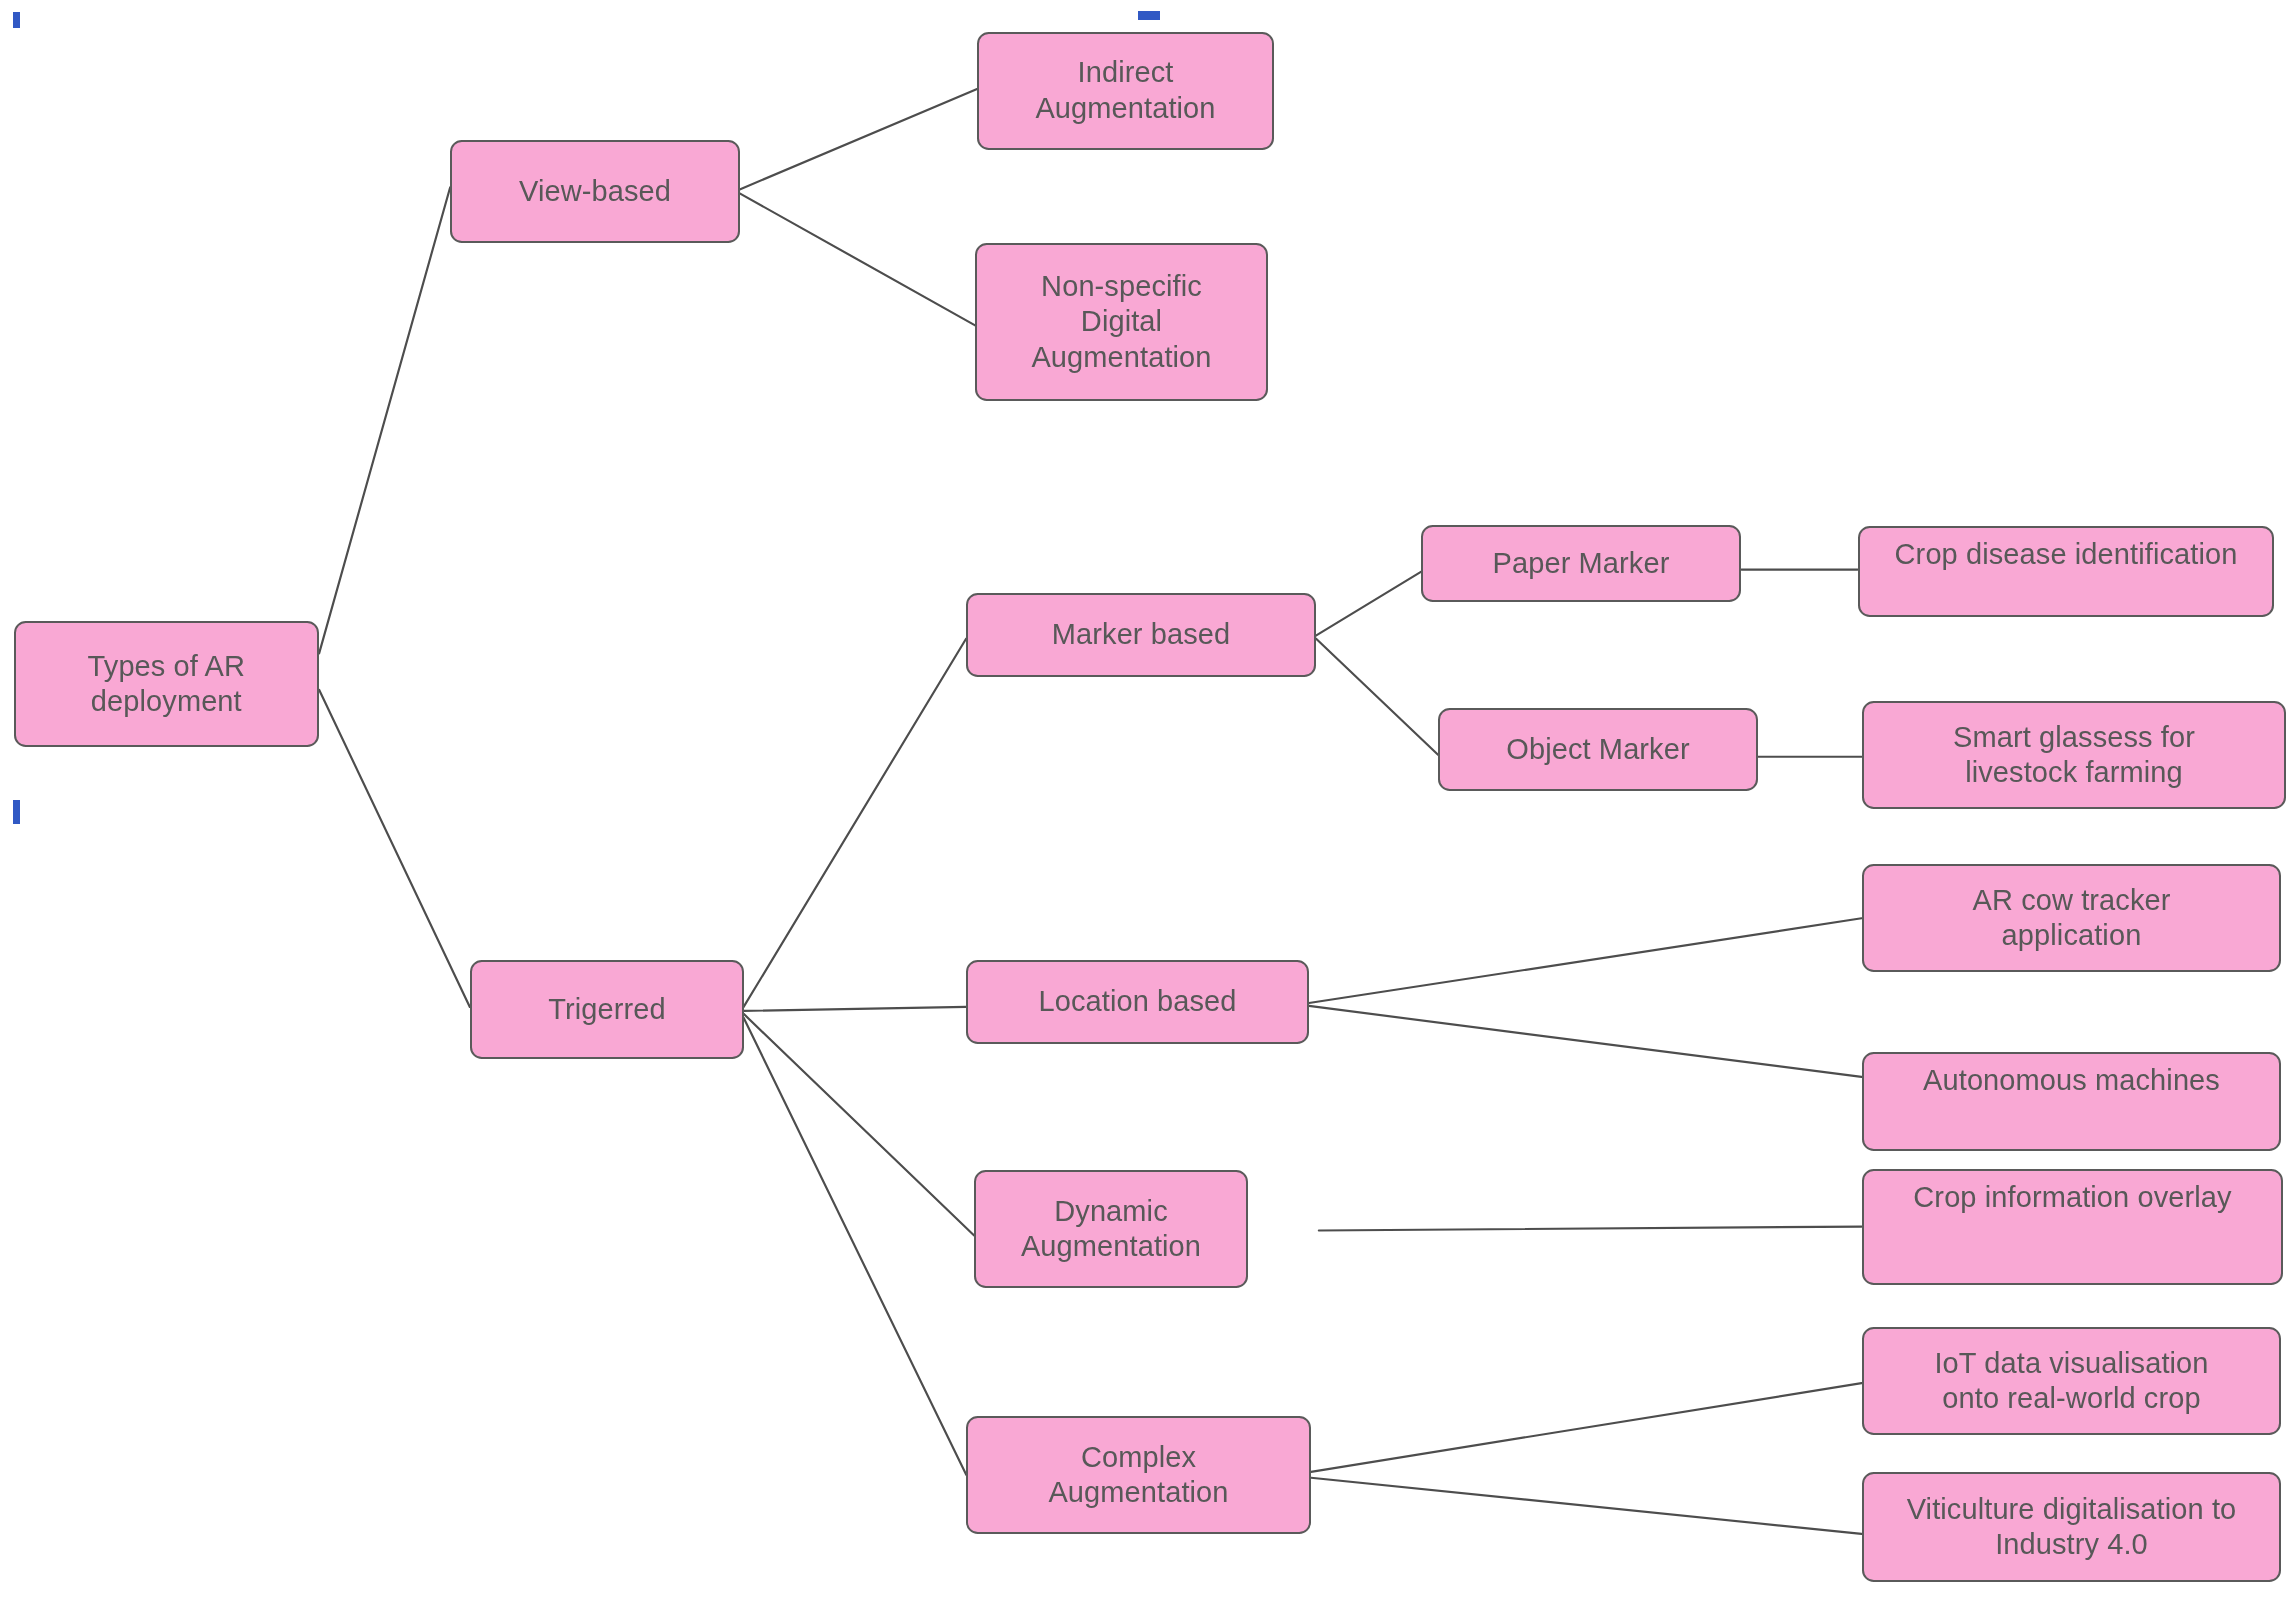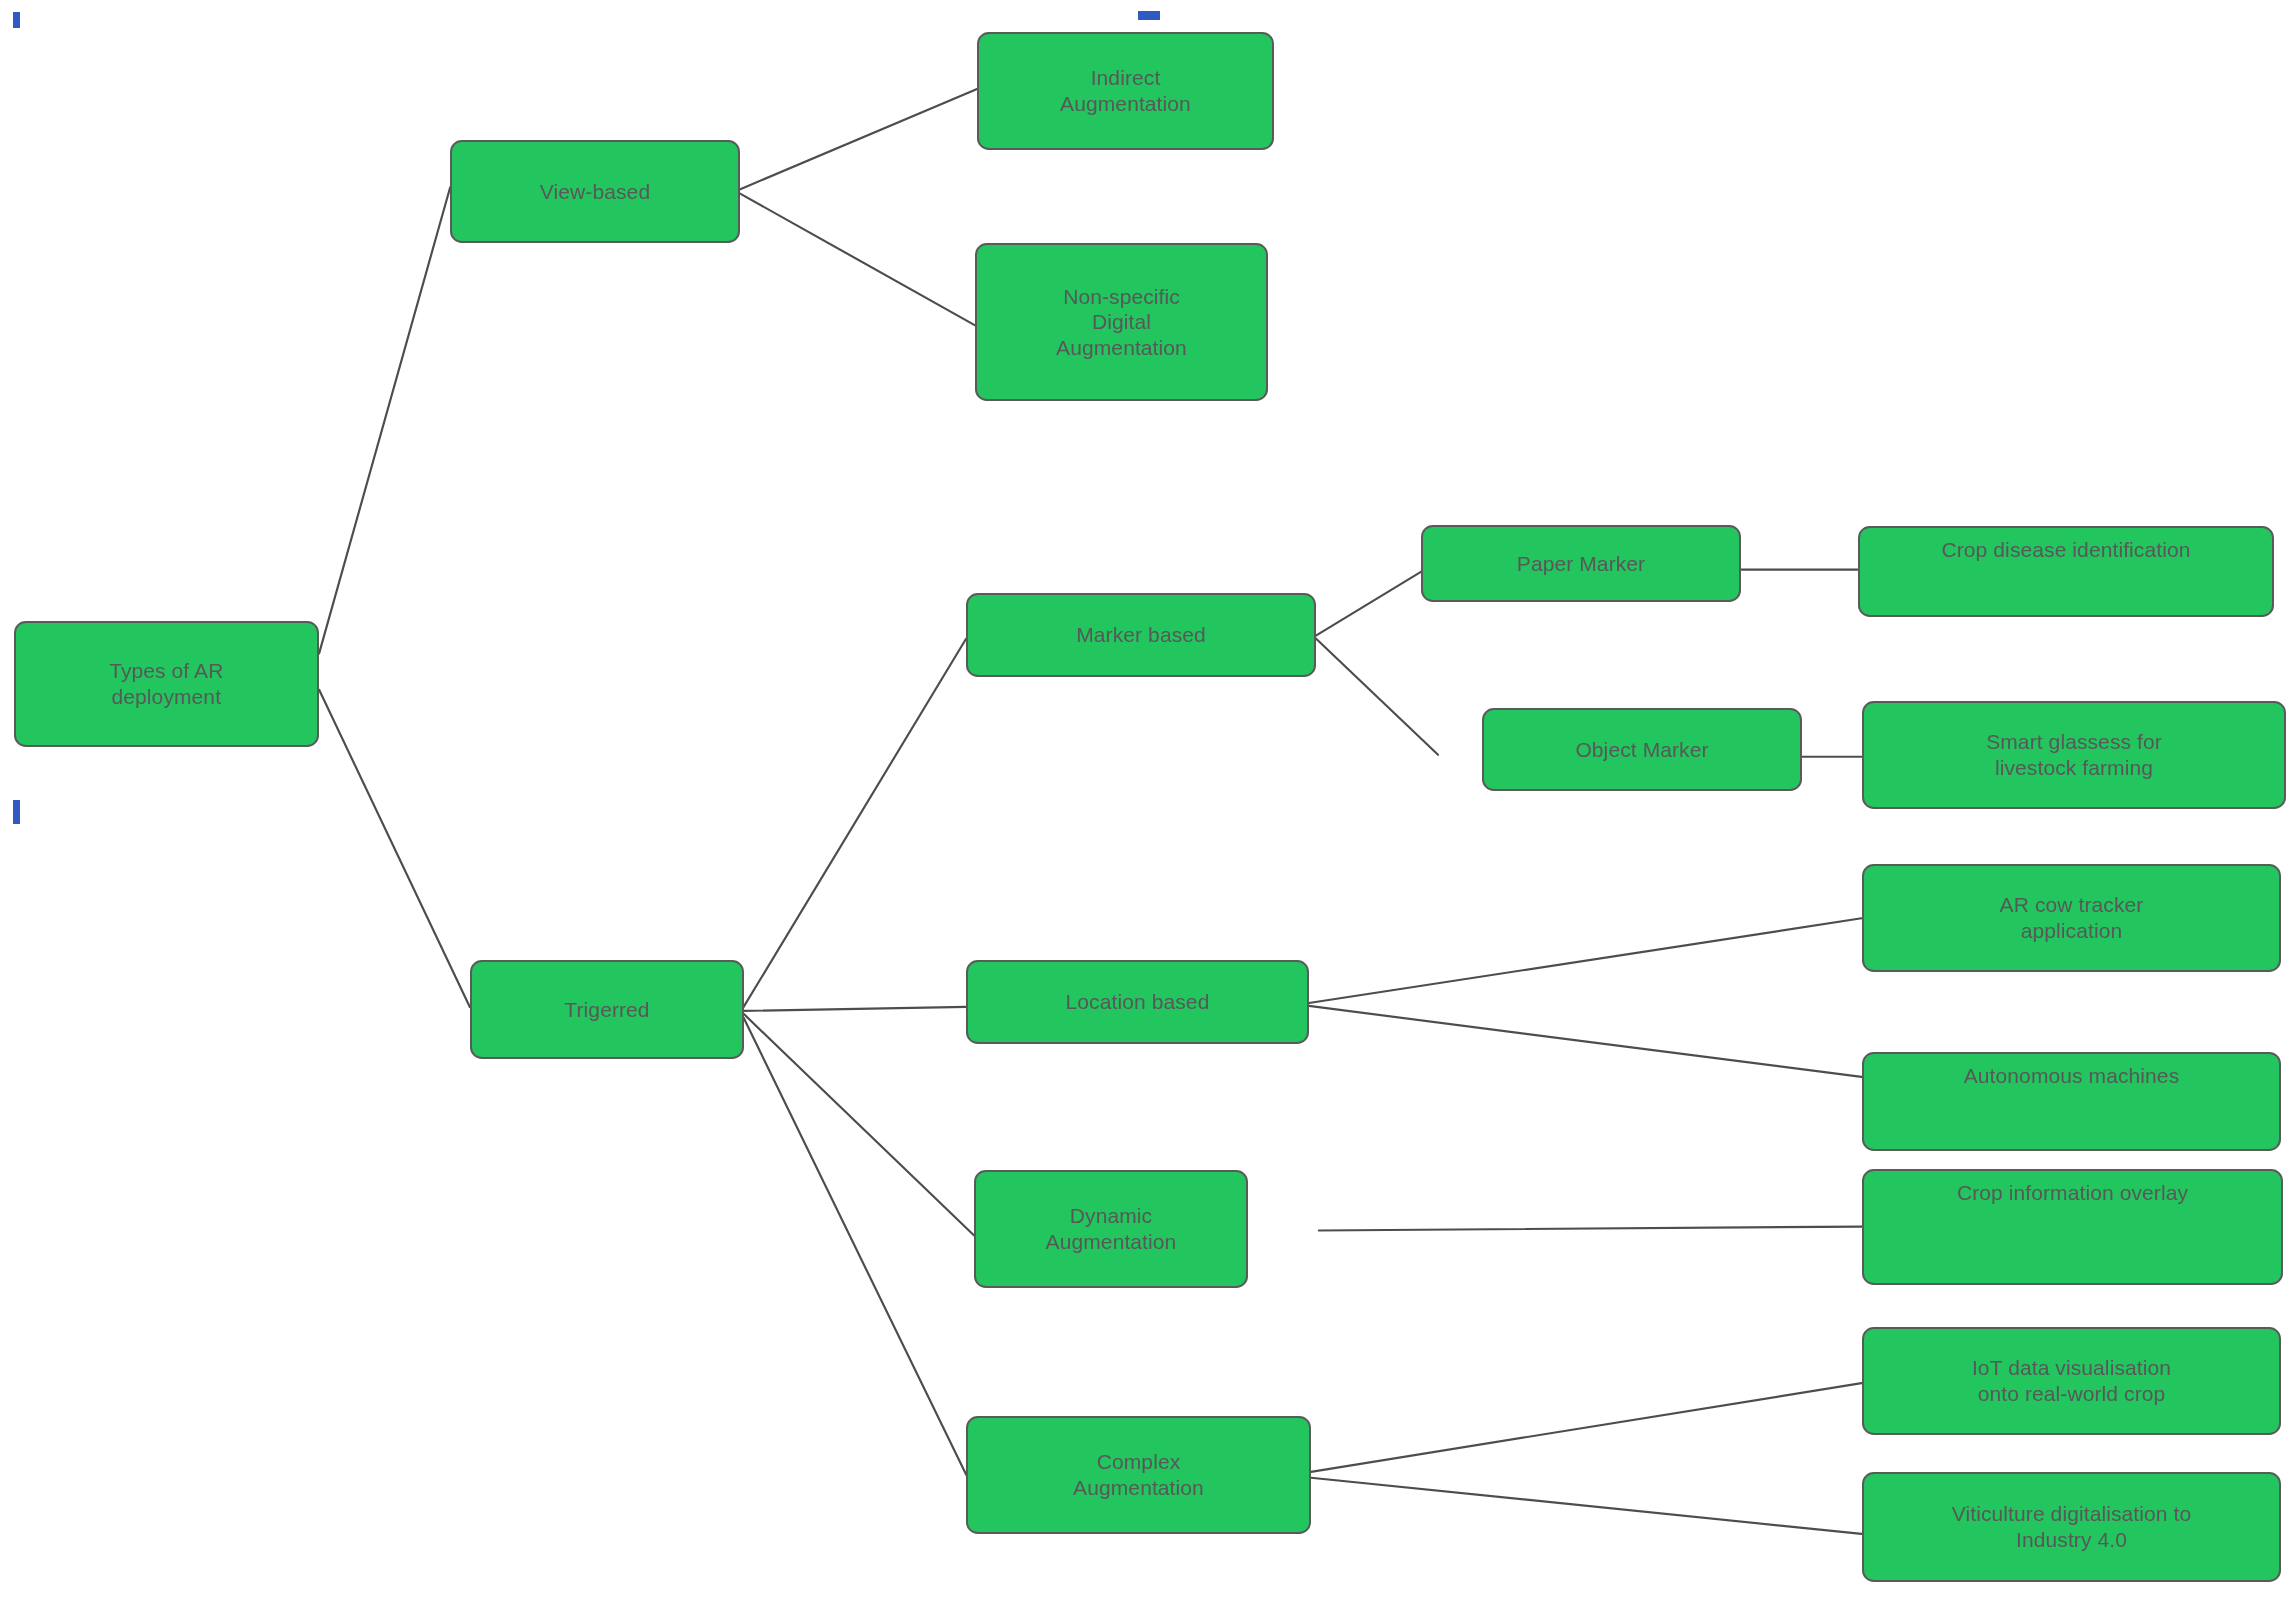--- a/index.html
+++ b/index.html
@@ -25,29 +25,29 @@
   }
   .edge {
     stroke: #4d4d4d;
     stroke-width: 2.2;
     fill: none;
     stroke-linecap: round;
   }
   .node {
     position: absolute;
     box-sizing: border-box;
-    background: #22c55e;
+    background: #f9a8d4;
     border: 2.6px solid #5a5a5a;
     border-radius: 11.8px;
     display: flex;
     align-items: center;
     justify-content: center;
     text-align: center;
     color: #585858;
-    font-size: 21px;
+    font-size: 29px;
     line-height: 1.22;
     letter-spacing: 0.1px;
     padding: 0 9.9px;
     overflow: hidden;
   }
   .node .label {
     display: block;
     width: 100%;
     white-space: pre-line;
   }
@@ -105,21 +105,21 @@
       </div>
       <div class="node" style="left: 966px; top: 593px; width: 350px; height: 84px; padding-left: 10px;">
         <span class="label">Marker based</span>
       </div>
       <div class="node" style="left: 1421px; top: 525px; width: 320px; height: 77px;">
         <span class="label">Paper Marker</span>
       </div>
       <div class="node top-align" style="left: 1858px; top: 526px; width: 416px; height: 91px;">
         <span class="label">Crop disease identification</span>
       </div>
-      <div class="node" style="left: 1438px; top: 708px; width: 320px; height: 83px; margin-left: 44px;">
+      <div class="node" style="left: 1438px; top: 708px; width: 320px; height: 83px;">
         <span class="label">Object Marker</span>
       </div>
       <div class="node" style="left: 1862px; top: 701px; width: 424px; height: 108px;">
         <span class="label">Smart glassess for
 livestock farming</span>
       </div>
       <div class="node" style="left: 966px; top: 960px; width: 343px; height: 84px;">
         <span class="label">Location based</span>
       </div>
       <div class="node" style="left: 1862px; top: 864px; width: 419px; height: 108px;">

